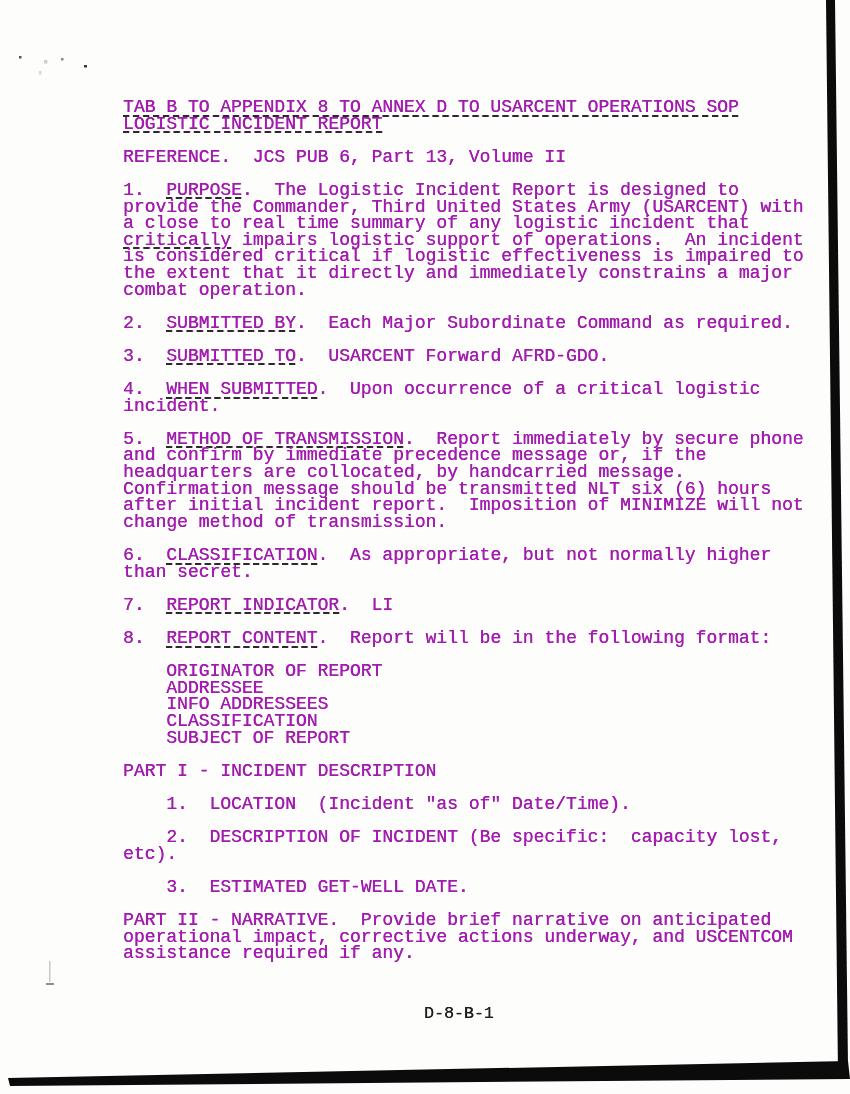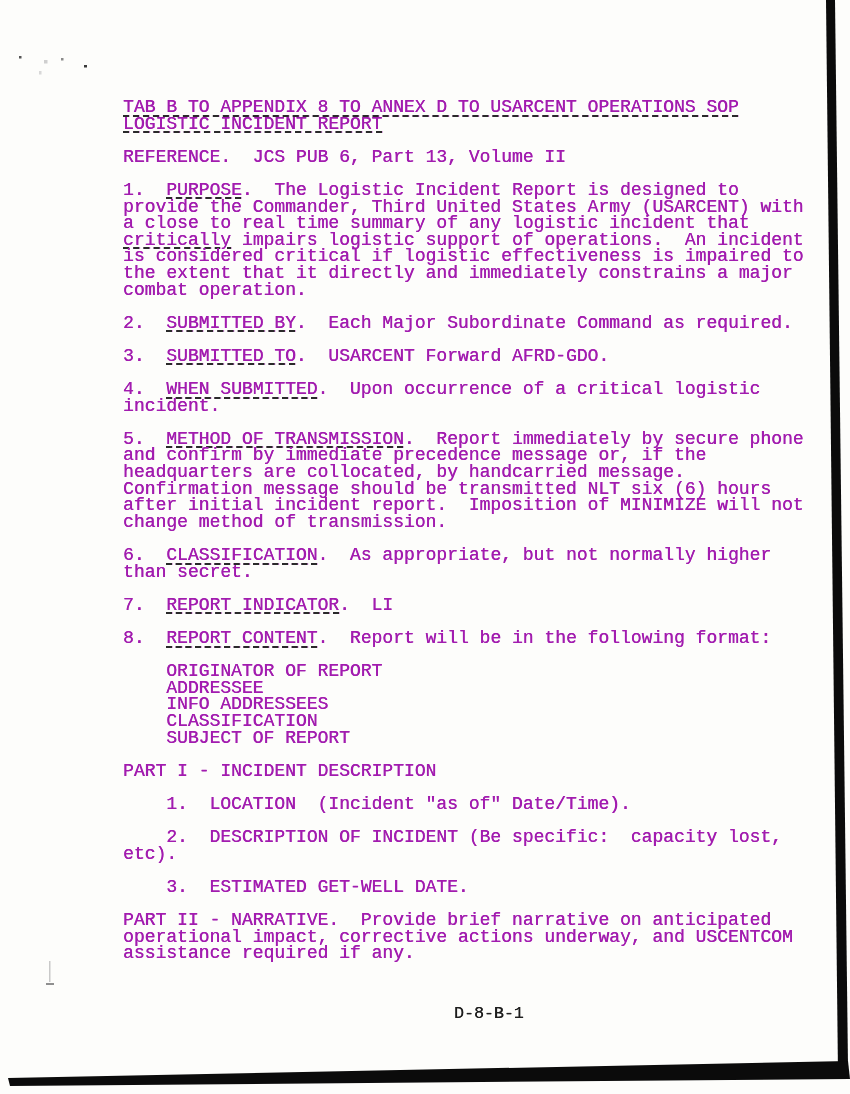--- a/index.html
+++ b/index.html
@@ -43,21 +43,20 @@
   }
   .footer {
     position: absolute;
     left: 424px;
     top: 1006px;
     font-size: 16.6px;
     line-height: 16.6px;
     color: #1e1e1e;
     white-space: pre;
     text-shadow: 0.35px 0 0 currentColor;
-    margin-left: 30px;
   }
 </style>
 </head>
 <body>
 
 <div class="page">
 
   <svg class="scan-artifacts" width="850" height="1094" viewBox="0 0 850 1094">
 
     <polygon points="826,0 835,0 848,1066 838,1074" fill="#0b0b0b"></polygon>

